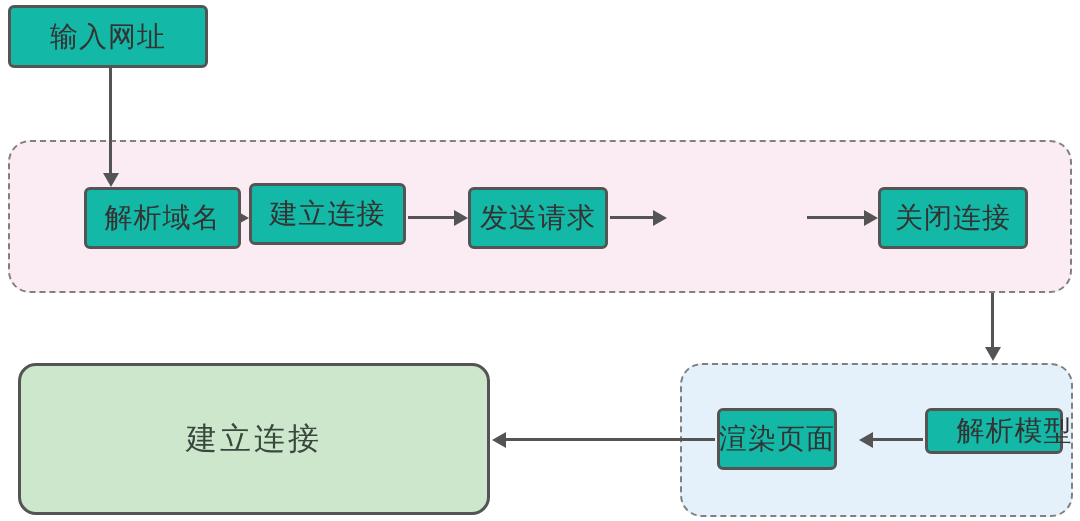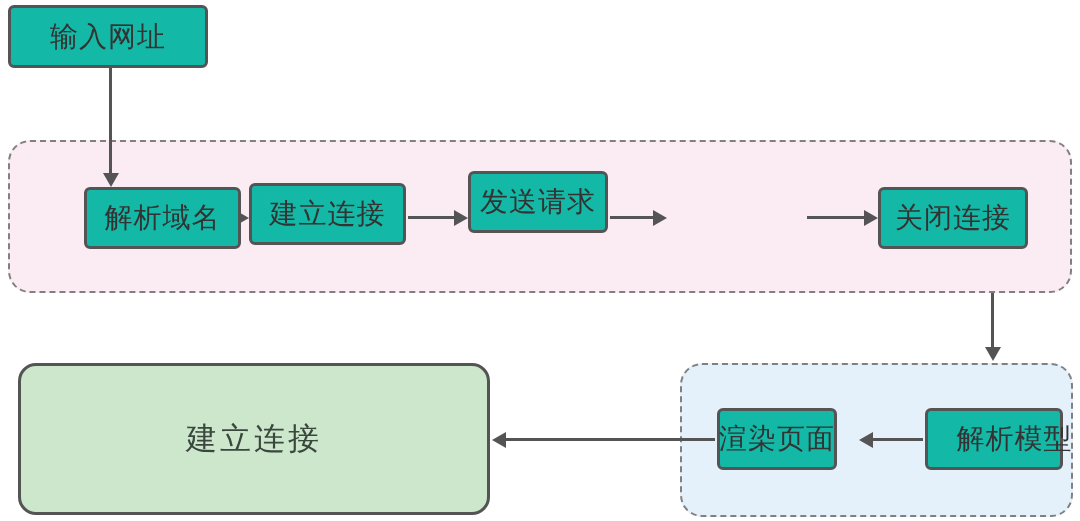--- a/index.html
+++ b/index.html
@@ -34,25 +34,25 @@
     justify-content: center;
     font-size: 28px;
     letter-spacing: 1px;
     color: var(--text, #333333);
     white-space: nowrap;
     z-index: 2;
   }
   .n-input   { left: 8px;   top: 5px;   width: 200px; height: 63px; }
   .n-resolve { left: 44px;  top: 187px; width: 157px; height: 62px; margin-left: 40px; }
   .n-connect { left: 249px; top: 183px; width: 157px; height: 62px; }
-  .n-send    { left: 468px; top: 171px; width: 140px; height: 62px; }
+  .n-send    { left: 468px; top: 187px; width: 140px; height: 62px; }
   .n-receive { left: 667px; top: 187px; width: 138px; height: 62px; }
   .n-close   { left: 878px; top: 187px; width: 150px; height: 62px; }
   .n-render  { left: 717px; top: 408px; width: 120px; height: 62px; }
-  .n-parse   { left: 925px; top: 408px; width: 138px; height: 62px; padding-left: 41px; }
+  .n-parse   { left: 925px; top: 408px; width: 138px; height: 46px; padding-left: 41px; }
   .n-display {
     left: 18px; top: 363px; width: 472px; height: 152px;
     background: var(--green-node-bg, #cce7cc);
     border-radius: 18px;
     font-size: 31px;
     letter-spacing: 3px;
     color: var(--green-node-text, #3a473d);
   }
 
   

